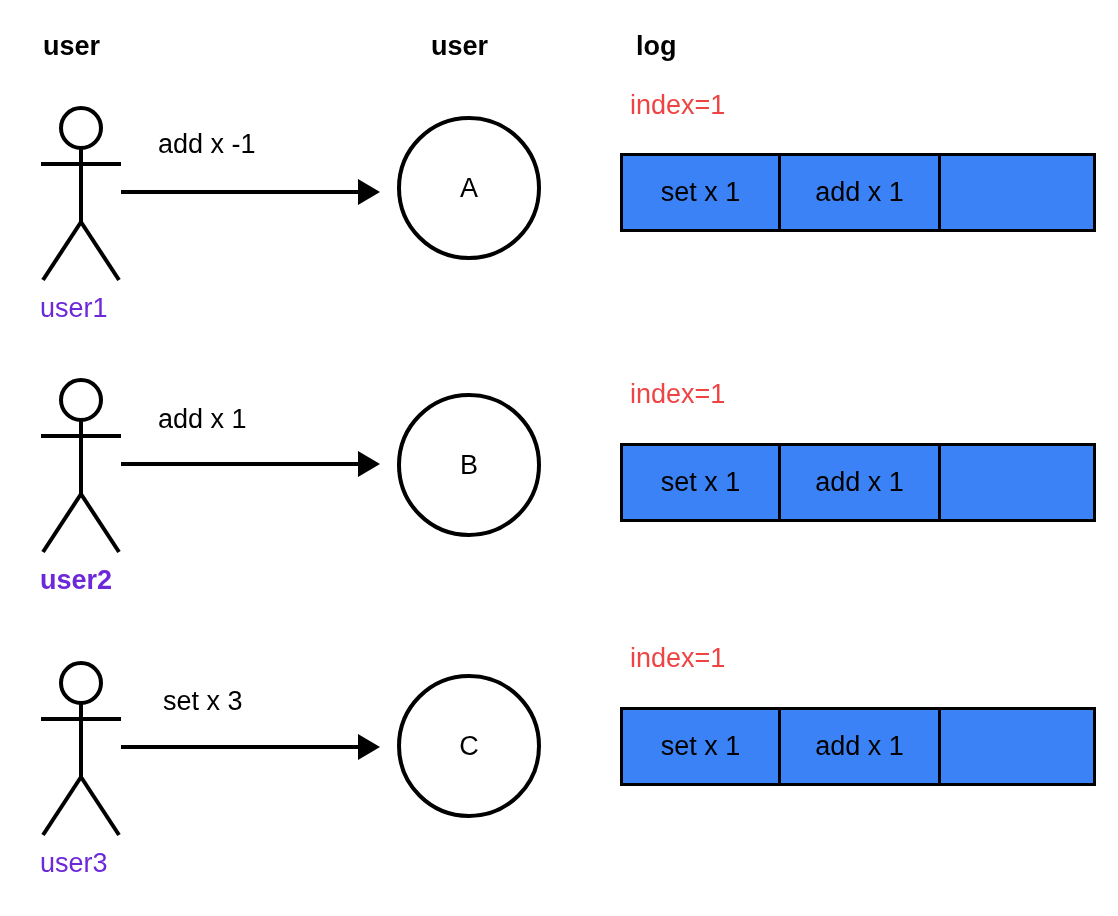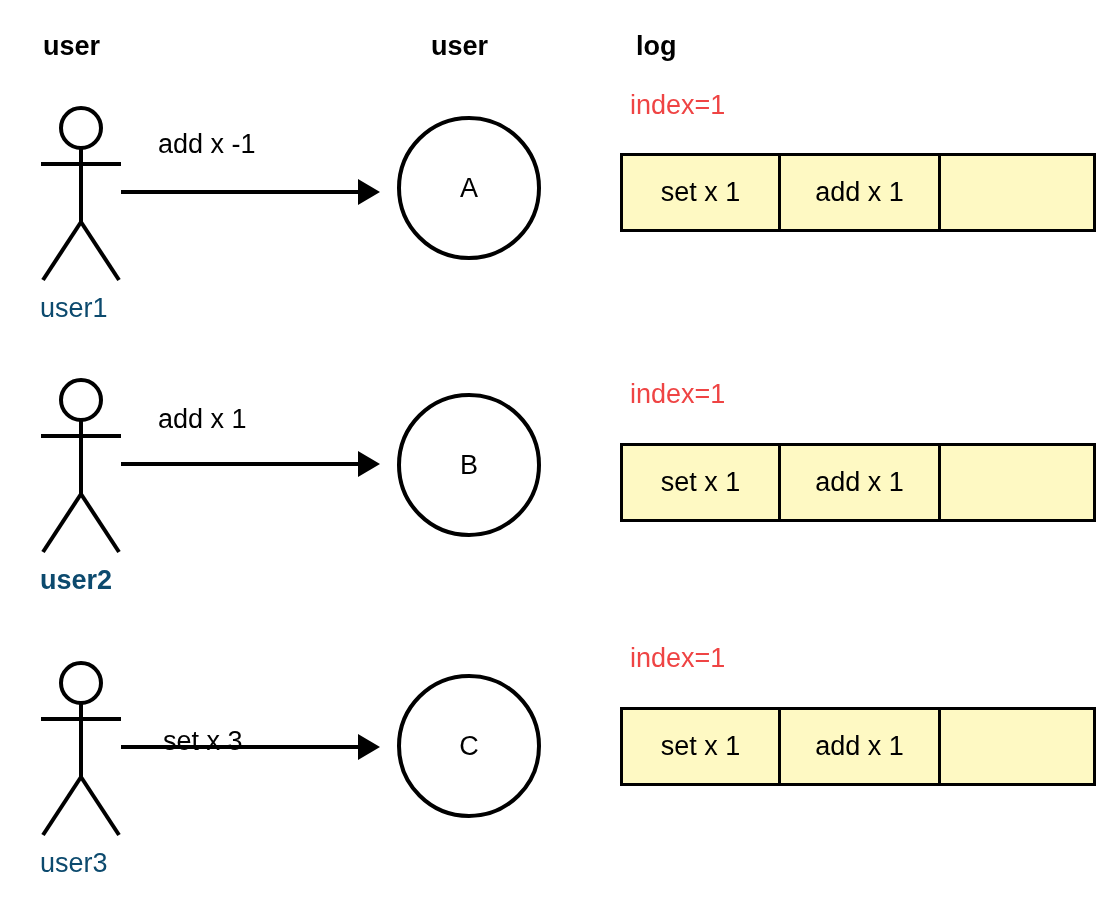--- a/index.html
+++ b/index.html
@@ -29,21 +29,21 @@
   }
   .hdr-user  { left: 43px;  top: 33px; }
   .hdr-node  { left: 431px; top: 33px; }
   .hdr-log   { left: 636px; top: 33px; }
 
   .actor-label {
     position: absolute;
     font-size: 27px;
     line-height: 1;
     white-space: nowrap;
-    color: #0c4a6e;
+    color: #6d28d9;
   }
   .arrow-label {
     position: absolute;
     font-size: 27px;
     line-height: 1;
     white-space: nowrap;
     color: #000000;
   }
   .index-label {
     position: absolute;
@@ -80,21 +80,21 @@
     background: #ffffff;
   }
   .log-cell {
     box-sizing: border-box;
     display: flex;
     align-items: center;
     justify-content: center;
     font-size: 27px;
     color: #000000;
     border-right: 3px solid #000000;
-    background: #fef9c3;
+    background: #3b82f6;
   }
   .log-cell:last-child {
     border-right: none;
   }
 </style>
 </head>
 <body>
 
 <div id="canvas">
 
@@ -158,21 +158,21 @@
 
   <svg class="stick" style="left:30px; top:655px;" width="110" height="190" viewBox="0 0 110 190">
     <circle cx="51" cy="28" r="20" fill="#ffffff" stroke="#000000" stroke-width="4"></circle>
     <line x1="51" y1="48" x2="51" y2="125" stroke="#000000" stroke-width="4"></line>
     <line x1="11" y1="64" x2="91" y2="64" stroke="#000000" stroke-width="4"></line>
     <line x1="51" y1="122" x2="13" y2="180" stroke="#000000" stroke-width="4"></line>
     <line x1="51" y1="122" x2="89" y2="180" stroke="#000000" stroke-width="4"></line>
   </svg>
   <div class="actor-label" style="left:40px; top:850px;">user3</div>
 
-  <div class="arrow-label" style="left:163px; top:688px;margin-top:40px;">set x 3</div>
+  <div class="arrow-label" style="left:163px; top:688px;">set x 3</div>
   <svg class="arrow-svg" style="left:118px; top:731px;" width="262" height="32" viewBox="0 0 262 32">
     <line x1="3" y1="16" x2="240" y2="16" stroke="#000000" stroke-width="4"></line>
     <polygon points="240,3 262,16 240,29" fill="#000000"></polygon>
   </svg>
 
   <svg class="node-circle" style="left:394px; top:671px;" width="150" height="150" viewBox="0 0 150 150">
     <circle cx="75" cy="75" r="70" fill="#ffffff" stroke="#000000" stroke-width="4"></circle>
   </svg>
   <div class="node-letter" style="left:419px; top:733px; width:100px;">C</div>
 

